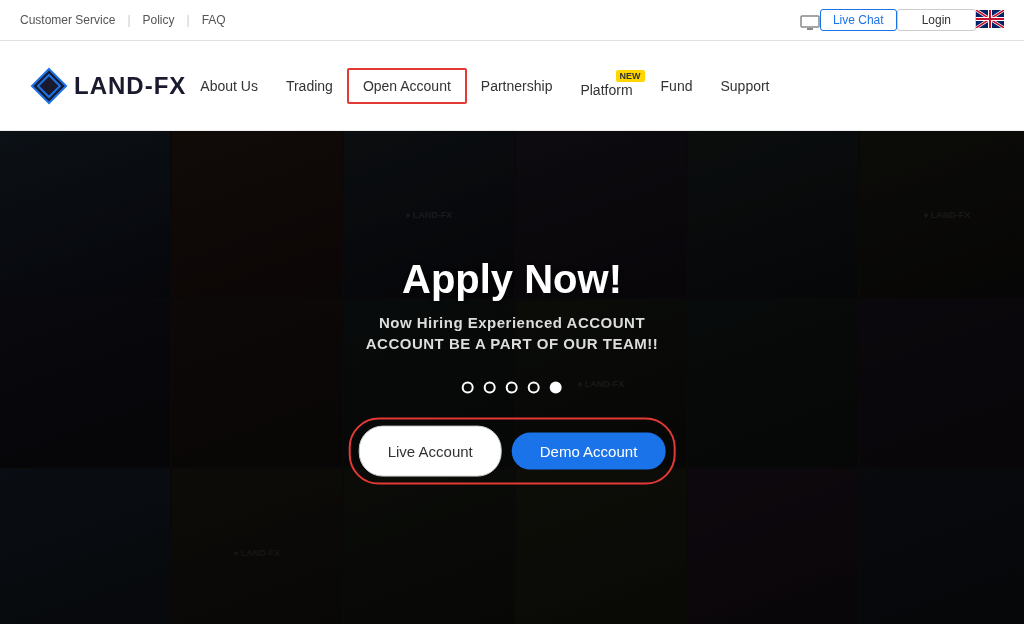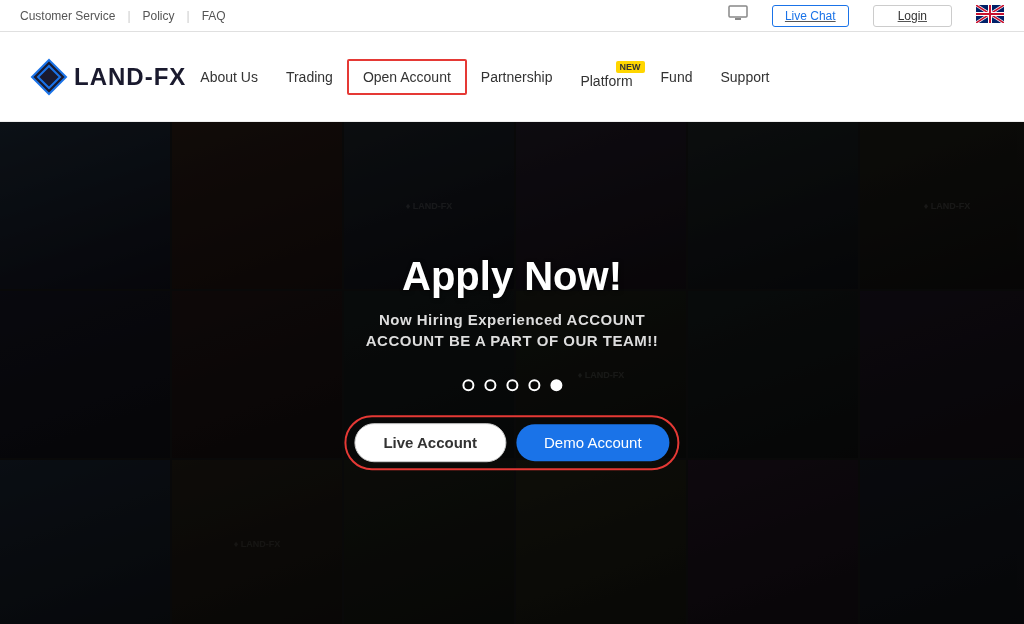--- a/index.html
+++ b/index.html
@@ -4,30 +4,30 @@
   <style>
     * { margin: 0; padding: 0; box-sizing: border-box; }
     body { font-family: Arial, sans-serif; width: 1024px; height: 624px; overflow: hidden; background: #fff; }
 
     
     .top-bar {
       display: flex;
       align-items: center;
       justify-content: space-between;
       padding: 0 20px;
-      height: 32px;
+      height: 41px;
       background: #fff;
       border-bottom: 1px solid #e0e0e0;
       font-size: 12px;
       color: #555;
     }
     .top-bar-left { display: flex; align-items: center; gap: 12px; }
     .top-bar-left span { cursor: pointer; }
     .top-bar-left .sep { color: #ccc; }
-    .top-bar-right { display: flex; align-items: flex-start; gap: 24px; text-decoration: underline; }
+    .top-bar-right { display: flex; align-items: flex-end; gap: 0; }
     .btn-live-chat {
       border: 1px solid #1a73e8;
       color: #1a73e8;
       background: #fff;
       padding: 3px 12px;
       border-radius: 3px;
       font-size: 12px;
       cursor: pointer;
     }
     .btn-login {
@@ -199,25 +199,25 @@
     }
     .cta-buttons {
       display: flex;
       gap: 10px;
       align-items: center;
     }
     .btn-live-account {
       background: #fff;
       color: #333;
       border: 1px solid #ccc;
-      padding: 10px 28px;
+      padding: 16px 28px;
       border-radius: 24px;
       font-size: 15px;
       cursor: pointer;
-      font-weight: 700;
+      font-weight: 400;
     }
     .btn-demo-account {
       background: #1a73e8;
       color: #fff;
       border: none;
       padding: 10px 28px;
       border-radius: 24px;
       font-size: 15px;
       cursor: pointer;
       font-weight: 500;

